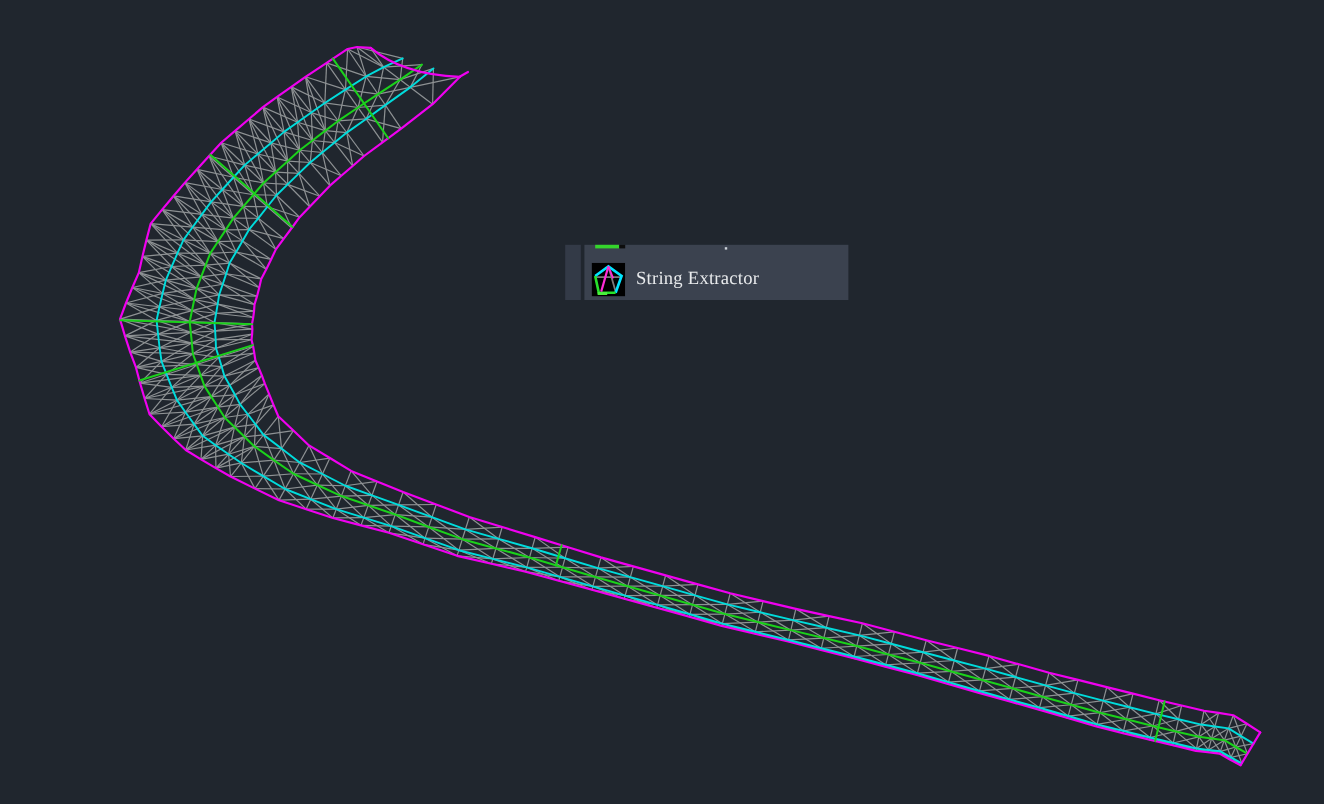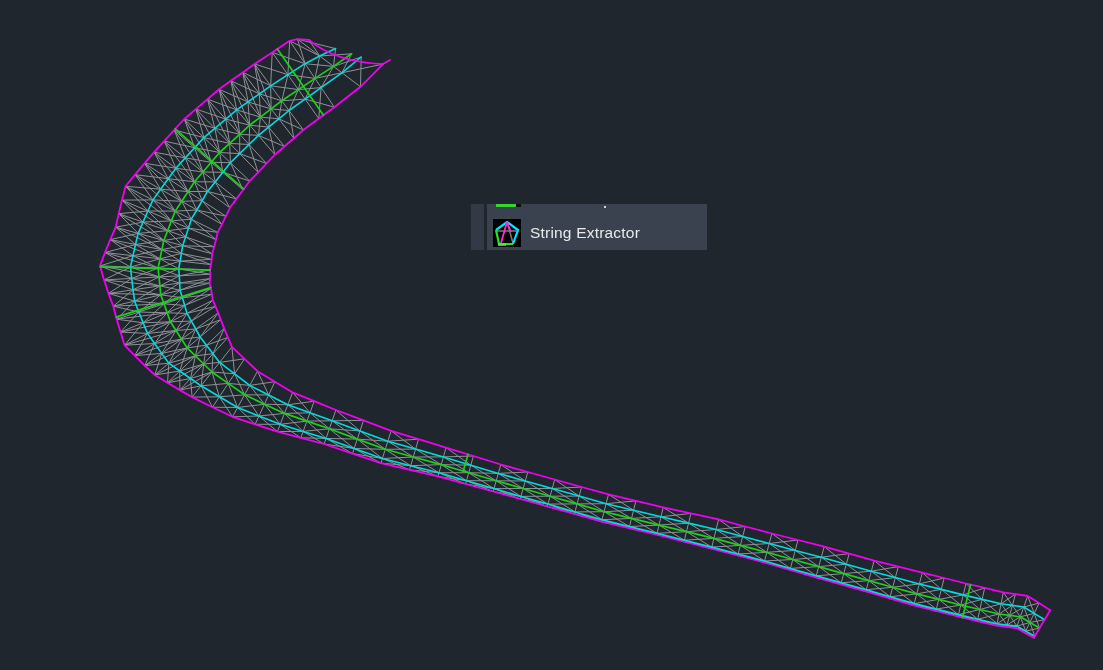--- a/index.html
+++ b/index.html
@@ -11,20 +11,21 @@
     font-family:"Liberation Sans", sans-serif;
   }
   .stage svg.cad{position:absolute;left:0;top:0;}
   .rail{
     position:absolute;
     background:var(--rail,#333a47);
   }
   .flyout{
     position:absolute;
     background:var(--panel,#3b424f);
+    font-family:Liberation Serif, serif;
   }
   .frag-green{position:absolute;height:3px;}
   .frag-black{position:absolute;height:3px;background:#0d0d0d;}
   .dot{position:absolute;width:2px;height:2px;background:var(--dot,#cdd3da);}
   .menu-item{
     position:absolute;
     left:0;top:11px;right:0;bottom:0;
     display:flex;align-items:center;
     cursor:default;
   }

